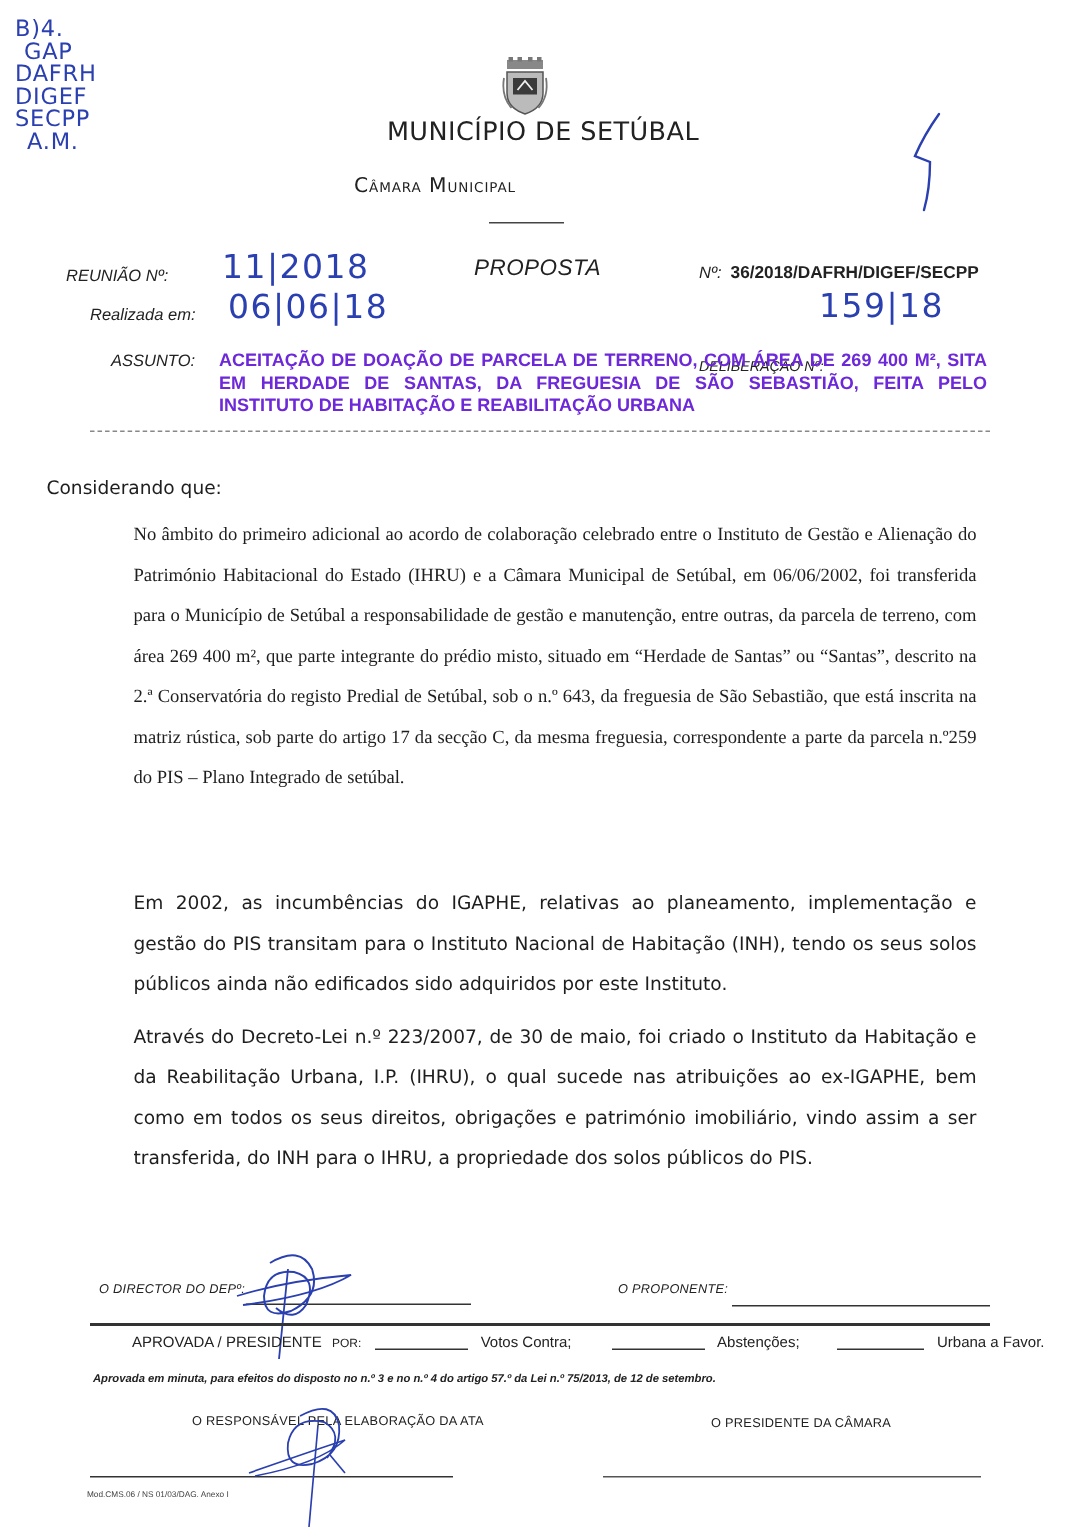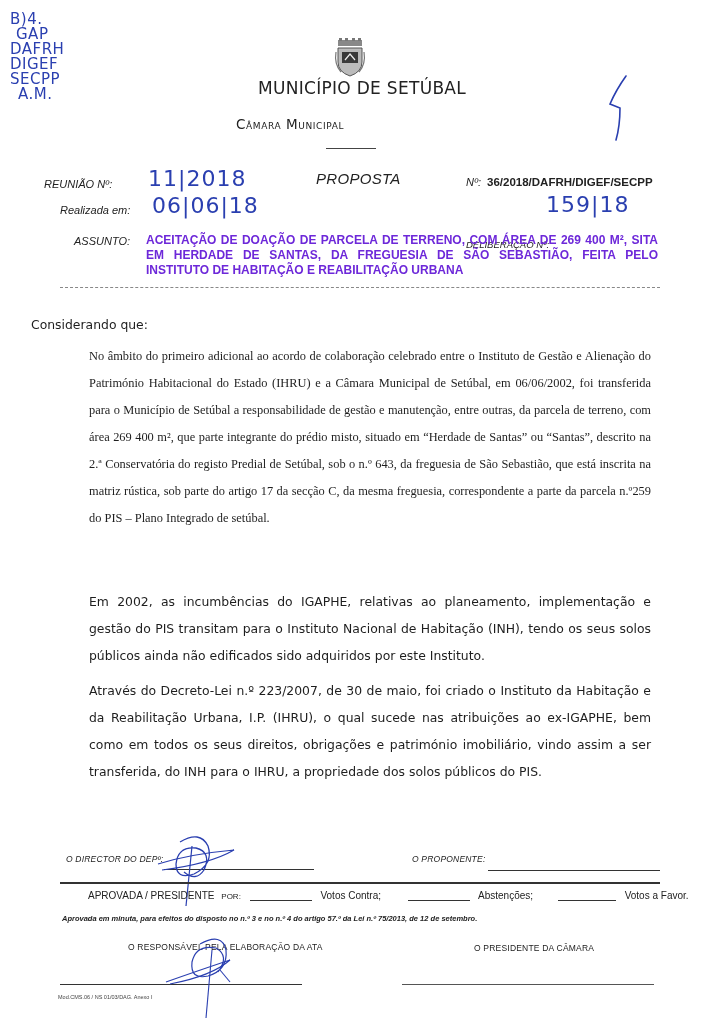--- a/index.html
+++ b/index.html
@@ -119,21 +119,21 @@
 <div class="abs thick" style="left:60px; top:882px; width:600px;"></div>
 
 <div class="abs votes">
   <span style="font-variant:small-caps;">APROVADA / PRESIDENTE</span>
   <span class="sc" style="margin-left:4px;">POR:</span>
   <span class="blank" style="width:62px;"></span>
   <span>Votos Contra;</span>
   <span class="blank" style="width:62px; margin-left:24px;"></span>
   <span>Abstenções;</span>
   <span class="blank" style="width:58px; margin-left:22px;"></span>
-  <span>Votos a Favor.</span>
+  <span>Urbana a Favor.</span>
 </div>
 
 <div class="abs minuta">Aprovada em minuta, para efeitos do disposto no n.º 3 e no n.º 4 do artigo 57.º da Lei n.º 75/2013, de 12 de setembro.</div>
 
 <div class="abs resp">O RESPONSÁVEL PELA ELABORAÇÃO DA ATA</div>
 <div class="abs line" style="left:60px; top:984px; width:242px;"></div>
 
 <svg class="sig" style="left:160px; top:930px; width:90px; height:90px;" viewBox="0 0 90 90">
   <path d="M40 14 Q62 2 66 20 Q68 40 48 46 Q30 50 32 32 Q36 14 56 18 Q70 26 58 42" stroke="#2a3fb0" stroke-width="1.2" fill="none"></path>
   <path d="M6 52 Q40 40 70 30 Q52 46 10 54" stroke="#2a3fb0" stroke-width="1.1" fill="none"></path>

